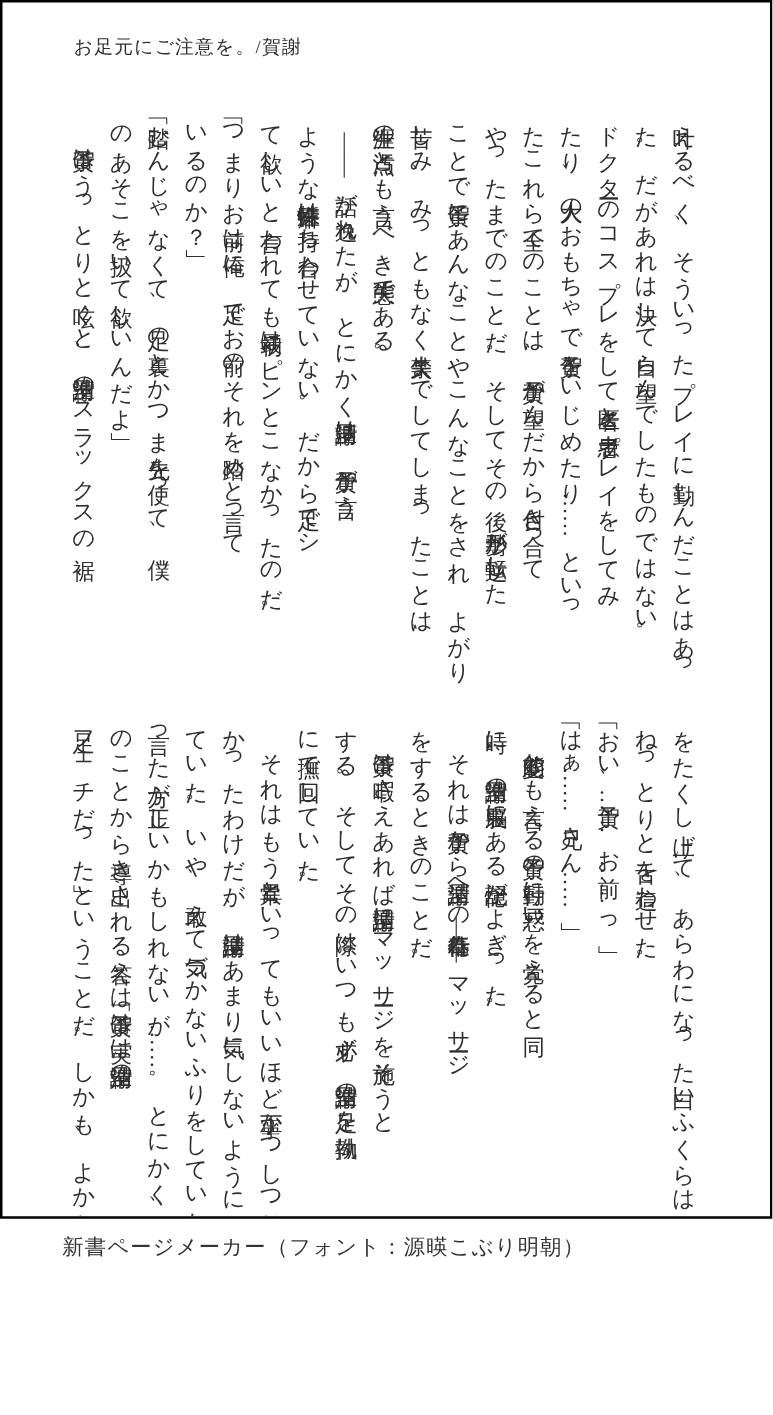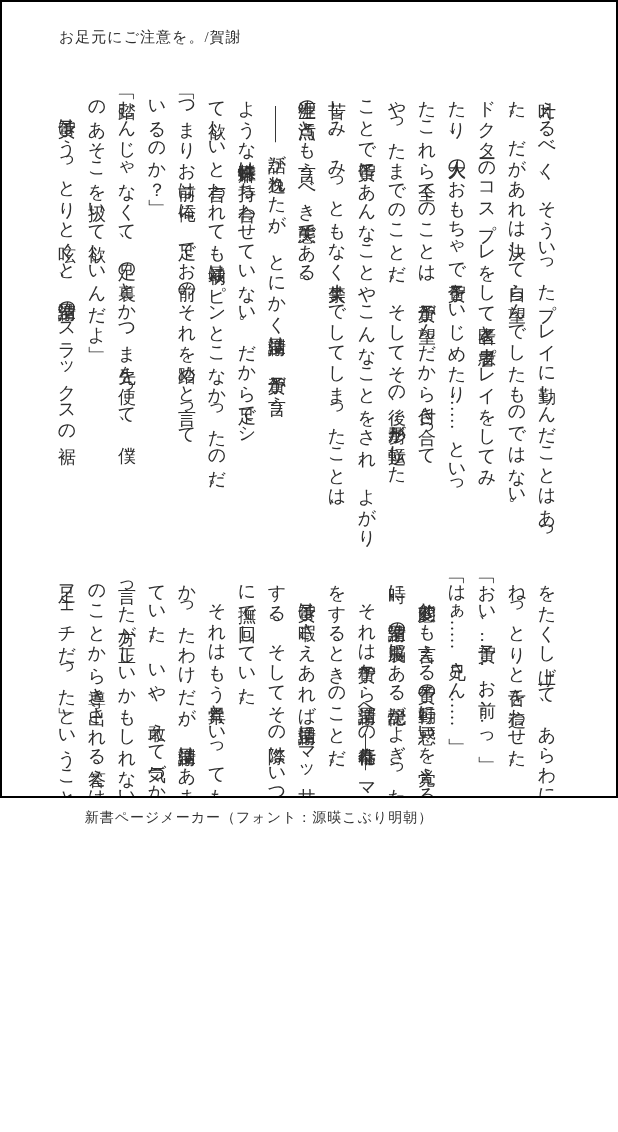--- a/index.html
+++ b/index.html
@@ -8,21 +8,21 @@
     background: #ffffff;
     width: 618px;
     height: 1132px;
     font-family: "Liberation Serif", "DejaVu Serif", serif;
     color: #2e2e2e;
   }
   .page {
     position: relative;
     box-sizing: border-box;
     width: 618px;
-    height: 798px;
+    height: 975px;
     border: 2px solid #000;
     background: #ffffff;
     overflow: hidden;
   }
   .header-title {
     position: absolute;
     top: 26px;
     left: 57px;
     font-size: 15px;
     letter-spacing: 1px;
@@ -50,21 +50,21 @@
     right: 57px;
     display: flex;
     justify-content: space-between;
     align-items: baseline;
     font-size: 16px;
   }
   .caption {
     width: 518px;
     text-align: center;
     margin-top: 11px;
-    font-size: 14px;
+    font-size: 17px;
     letter-spacing: 1px;
     color: #333;
   }
 </style>
 </head>
 <body>
 
 <div class="page">
 
   <div class="header-title">お足元にご注意を。/賀謝</div>

